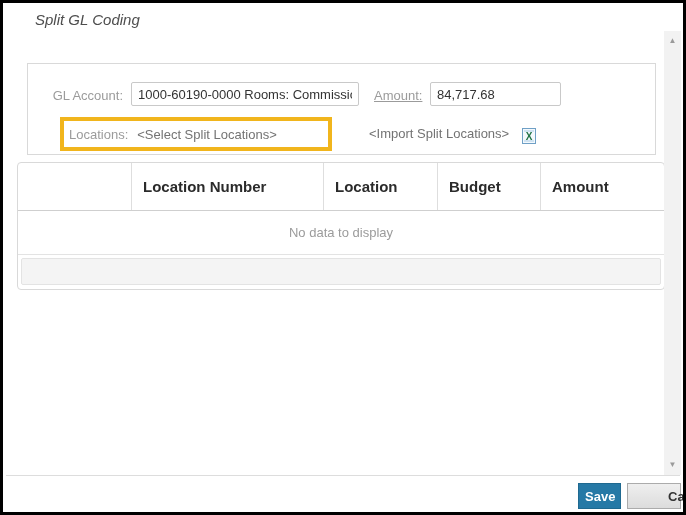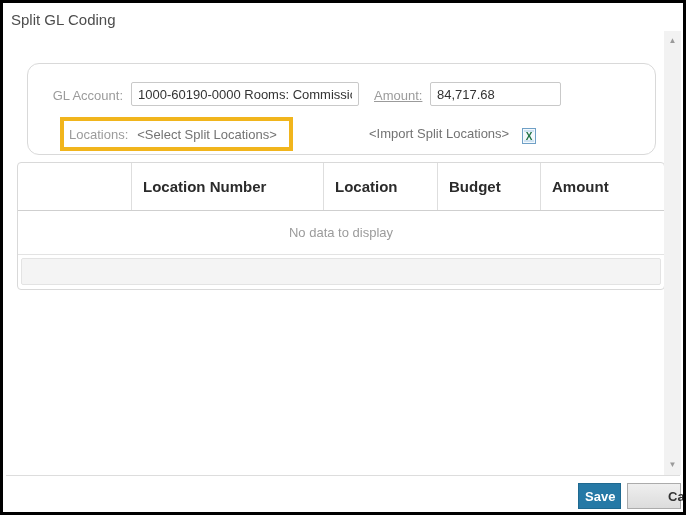--- a/index.html
+++ b/index.html
@@ -2,39 +2,39 @@
 <html><head>
 <meta charset="utf-8">
 <style>
   html,body{margin:0;padding:0;background:#888;}
   *{box-sizing:border-box;font-family:"Liberation Sans",sans-serif;}
   .frame{
     position:relative;width:686px;height:515px;background:#fff;
     border:3px solid #000;overflow:hidden;
   }
   .dlg-title{
-    position:absolute;left:8px;top:8px;font-size:15px;color:#4d4d4d;
+    position:absolute;left:32px;top:8px;font-size:15px;color:#4d4d4d;font-style:italic;
   }
   
   .form-panel{
     position:absolute;left:24px;top:60px;width:629px;height:92px;
-    border:1px solid #d9d9d9;border-radius:12px;background:#fff;
+    border:1px solid #d9d9d9;border-radius:0;background:#fff;
   }
   .lbl{color:#9b9b9b;font-size:13px;}
   .gl-label{position:absolute;left:0;top:24px;width:95px;text-align:right;}
   .txt-input{
     position:absolute;height:24px;border:1px solid #c9c9c9;border-radius:2px;
     font-size:13px;color:#333;padding:0 6px;background:#fff;outline:none;
     white-space:nowrap;overflow:hidden;
   }
   .gl-input{left:103px;top:18px;width:228px;}
   .amount-label{position:absolute;left:346px;top:24px;text-decoration:underline;}
   .amount-input{left:402px;top:18px;width:131px;}
   .highlight-box{
-    position:absolute;left:32px;top:53px;width:233px;height:34px;
+    position:absolute;left:32px;top:53px;width:272px;height:34px;
     border:4px solid #f1b51c;display:flex;align-items:center;
     padding-left:5px;gap:9px;background:#fff;
   }
   a.link{color:#737373;font-size:13px;text-decoration:none;cursor:pointer;white-space:nowrap;}
   .import-link{position:absolute;left:341px;top:61px;height:18px;line-height:18px;}
   .excel-icon{position:absolute;left:494px;top:64px;width:14px;height:16px;display:inline-block;}
   
   .table-panel{
     position:absolute;left:14px;top:159px;width:648px;height:128px;
     border:1px solid #d9d9d9;border-radius:4px;background:#fff;overflow:hidden;

